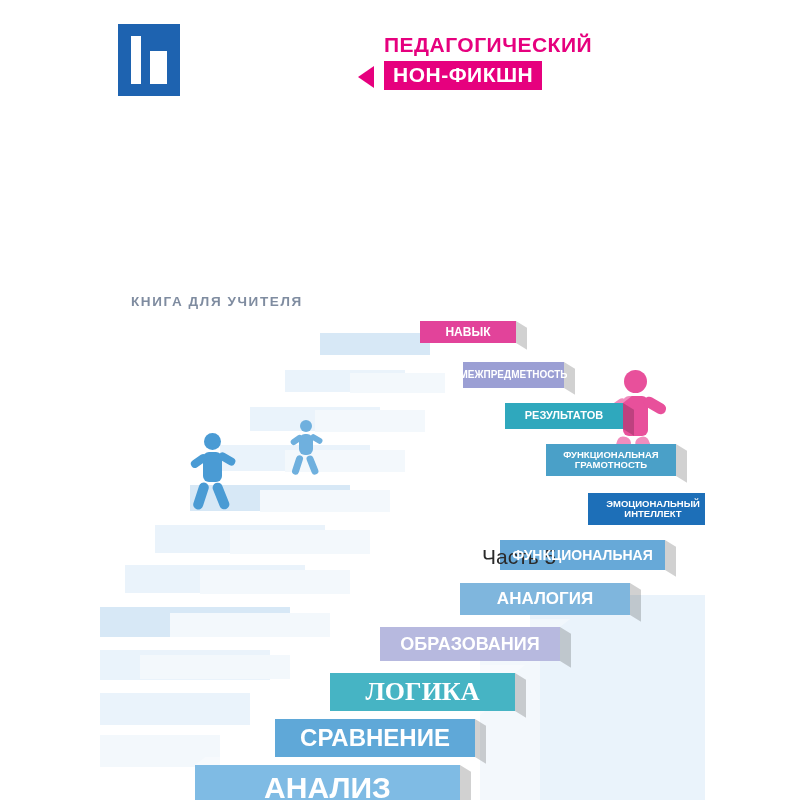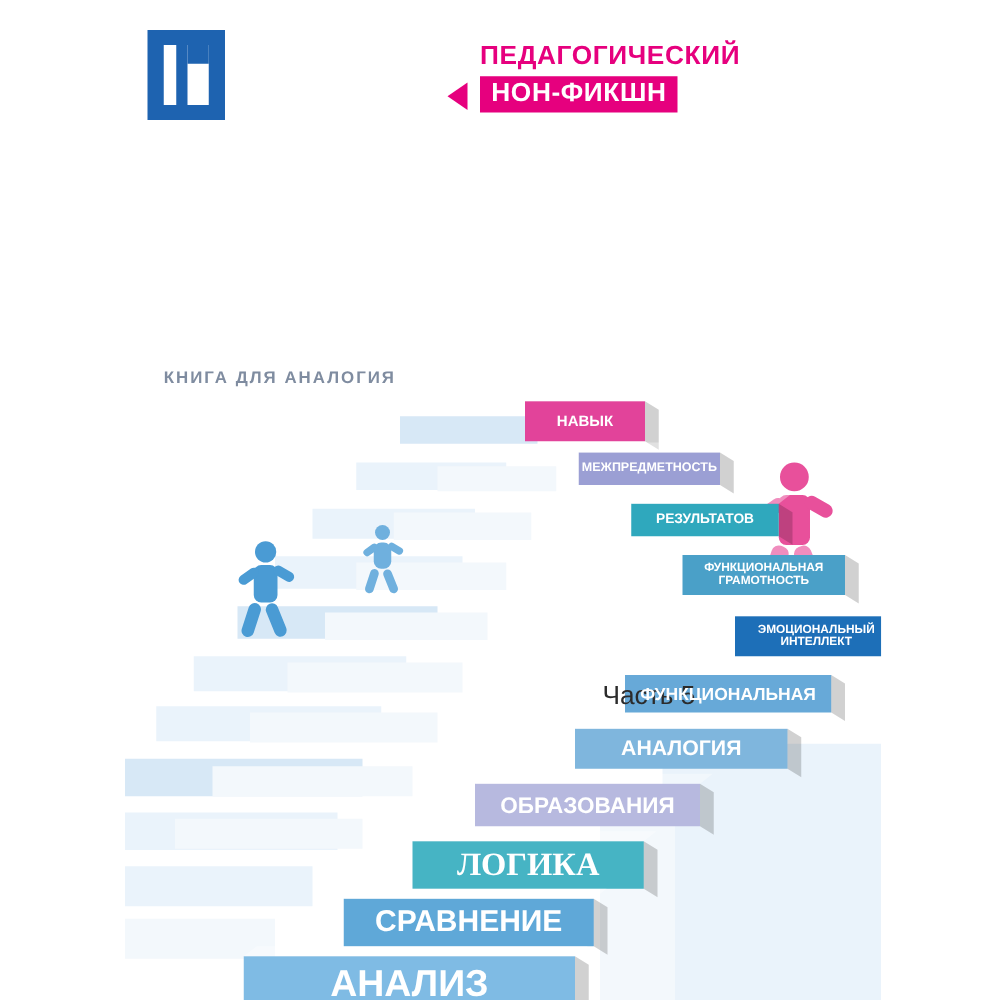--- a/index.html
+++ b/index.html
@@ -220,21 +220,21 @@
   </div>
 
   <div class="series">
     <div class="series-arrow"></div>
     <div class="series-line1">ПЕДАГОГИЧЕСКИЙ</div>
     <div class="series-tag">НОН-ФИКШН</div>
   </div>
 
   <div class="cover">
     <div class="cover-top">
-      <div class="subtitle">КНИГА ДЛЯ АНАЛОГИЯ</div>
+      <div class="subtitle">КНИГА ДЛЯ УЧИТЕЛЯ</div>
     </div>
 
     <div class="illus" id="illus">
 
     <div class="bg-mid" style="left: 220px; top: 18px; width: 110px; height: 22px;"></div>
         <div class="bg-pale" style="left: 185px; top: 55px; width: 120px; height: 22px;"></div>
         <div class="bg-light" style="left: 250px; top: 58px; width: 95px; height: 20px;"></div>
         <div class="bg-pale" style="left: 150px; top: 92px; width: 130px; height: 24px;"></div>
         <div class="bg-light" style="left: 215px; top: 95px; width: 110px; height: 22px;"></div>
         <div class="bg-pale" style="left: 120px; top: 130px; width: 150px; height: 26px;"></div>
@@ -270,26 +270,26 @@
           <div class="fig-part" style="left: 18.72px; top: 35.28px; width: 7.2px; height: 20.16px; background: rgb(111, 176, 222); transform: rotate(-22deg);"></div>
         </div>
         <div class="figure" style="left: 505px; top: 55px; width: 75px; height: 115px;">
           <div class="fig-head" style="left: 18.9px; top: 0px; width: 22.95px; height: 22.95px; background: rgb(232, 80, 155); transform: rotate(0deg);"></div>
           <div class="fig-part" style="left: 17.55px; top: 25.65px; width: 25.65px; height: 40.5px; background: rgb(232, 80, 155); transform: rotate(0deg);"></div>
           <div class="fig-part" style="left: 0px; top: 32.4px; width: 24.3px; height: 10.8px; background: rgb(232, 80, 155); transform: rotate(-35deg);"></div>
           <div class="fig-part" style="left: 37.8px; top: 29.7px; width: 24.3px; height: 10.8px; background: rgb(232, 80, 155); transform: rotate(30deg);"></div>
           <div class="fig-part" style="left: 8.1px; top: 66.15px; width: 13.5px; height: 37.8px; background: rgb(232, 80, 155); transform: rotate(18deg);"></div>
           <div class="fig-part" style="left: 35.1px; top: 66.15px; width: 13.5px; height: 37.8px; background: rgb(232, 80, 155); transform: rotate(-22deg);"></div>
         </div>
-        <div class="step" style="left: 320px; top: 6px; width: 96px; height: 32px; background: rgb(226, 67, 154); font-size: 12px;">
+        <div class="step" style="left: 320px; top: 6px; width: 96px; height: 22px; background: rgb(226, 67, 154); font-size: 12px;">
           <span class="side"></span>
           <span class="top"></span>
           <span style="position: relative; z-index: 2; padding: 0px 6px; white-space: normal;">НАВЫК</span>
         </div>
-        <div class="step" style="left: 363px; top: 47px; width: 113px; height: 26px; background: rgb(155, 159, 212); font-size: 10px; text-align: right;">
+        <div class="step" style="left: 363px; top: 47px; width: 101px; height: 26px; background: rgb(155, 159, 212); font-size: 10px; text-align: right;">
           <span class="side"></span>
           <span class="top"></span>
           <span style="position: relative; z-index: 2; padding: 0px 6px; white-space: normal;">МЕЖПРЕДМЕТНОСТЬ</span>
         </div>
         <div class="step" style="left: 405px; top: 88px; width: 118px; height: 26px; background: rgb(47, 168, 189); font-size: 11px;">
           <span class="side"></span>
           <span class="top"></span>
           <span style="position: relative; z-index: 2; padding: 0px 6px; white-space: normal;">РЕЗУЛЬТАТОВ</span>
         </div>
         <div class="step" style="left: 446px; top: 129px; width: 130px; height: 32px; background: rgb(74, 160, 200); font-size: 9.5px;">

